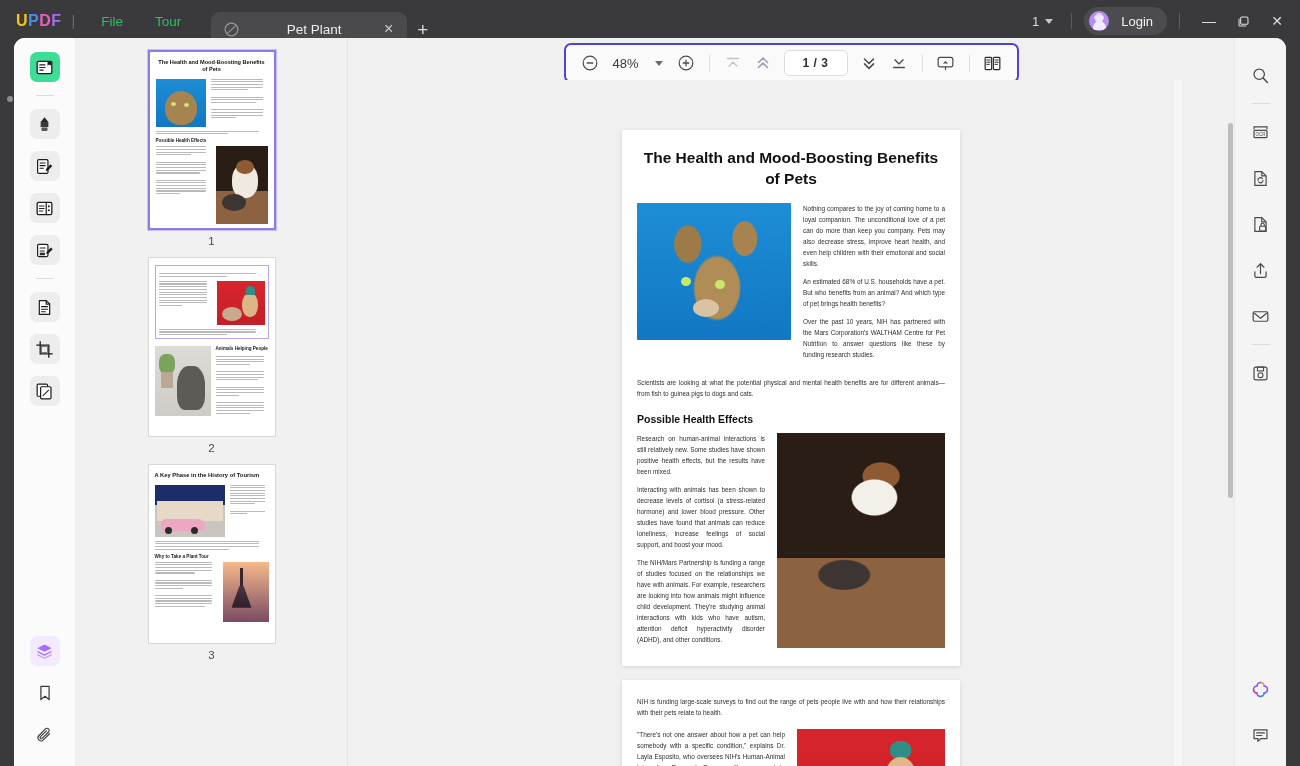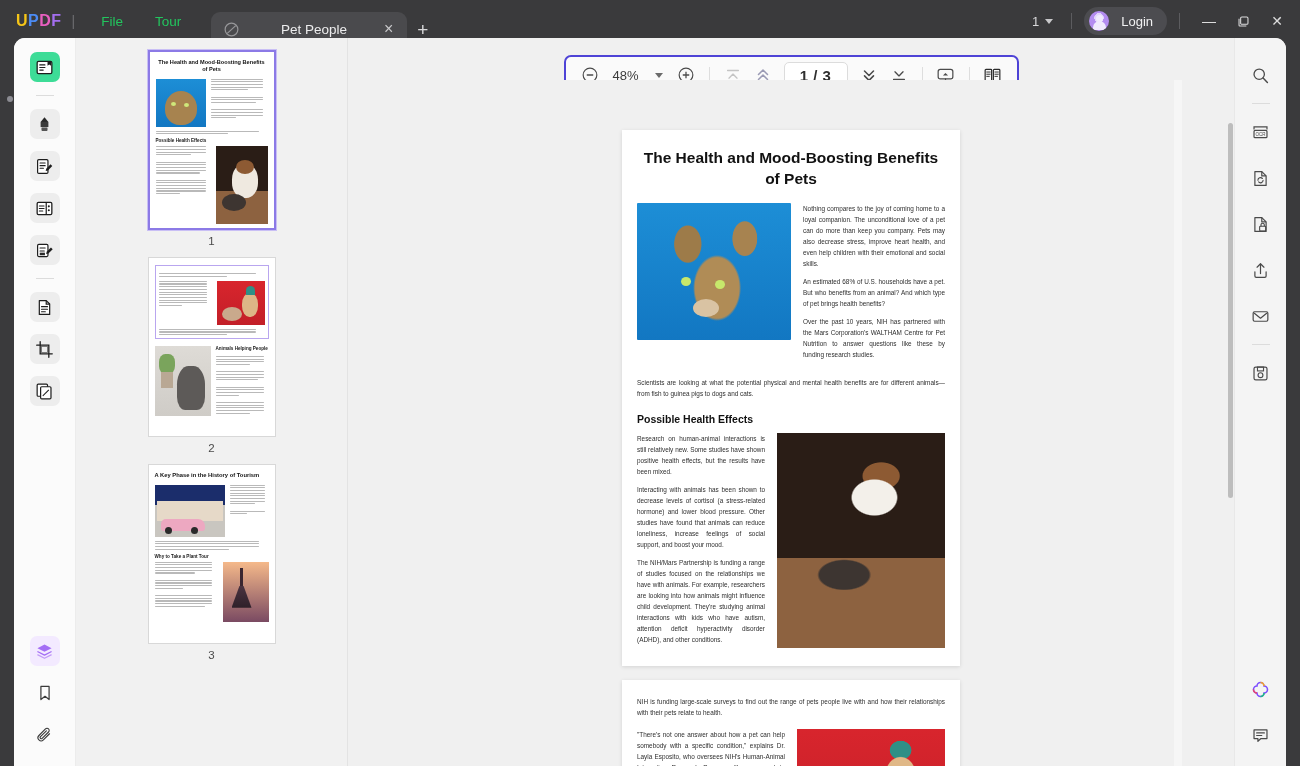--- a/index.html
+++ b/index.html
@@ -99,42 +99,42 @@
   }
   .thumb-page.selected { border:2px solid #8c7ae6; box-shadow:0 0 0 1px #c9bff5; }
   .thumb-num { font-size:11.5px; color:#4a4a4a; margin-top:5px; }
 
   
   .main {
     position:absolute; left:334px; top:0; right:52px; height:728px;
     background:#f0f0f0; overflow:hidden;
   }
   .doc-toolbar {
-    position:absolute; top:16px; left:0; right:0; height:42px;
+    position:absolute; top:4px; left:0; right:0; height:42px;
     display:flex; align-items:center; justify-content:center;
     background:#f0f0f0;
   }
   .tb-box {
     display:flex; align-items:center; gap:2px;
     border:2px solid #4e43d6; border-radius:7px;
     background:#fafafa; height:40px; padding:0 10px;
   }
   .tb-icon {
     width:28px;height:28px;display:flex;align-items:center;justify-content:center;
     border-radius:5px; cursor:pointer; color:#4b4b4b;
   }
   .tb-icon.dim{ color:#c4c4c4; }
   .zoom-val { font-size:13px;color:#3c3c3c; padding:0 6px; min-width:40px; text-align:center;}
   .zoom-caret { width:22px;height:24px;display:flex;align-items:center;justify-content:center;cursor:pointer;}
   .caret-d{width:0;height:0;border-left:4px solid transparent;border-right:4px solid transparent;border-top:5px solid #6b6b6b;}
   .tb-div { width:1px;height:17px;background:#dedede;margin:0 7px; }
   .page-field {
     border:1px solid #dcdcdc; background:#fff; border-radius:5px;
     height:26px; min-width:64px; display:flex;align-items:center;justify-content:center;
-    font-size:15px; color:#2f2f2f; font-weight:600; margin:0 5px; letter-spacing:.5px;
+    font-size:12px; color:#2f2f2f; font-weight:600; margin:0 5px; letter-spacing:.5px;
   }
 
   
   .doc-area {
     position:absolute; top:42px; left:0; right:0; bottom:0;
     overflow:hidden; background:#f0f0f0;
   }
   .page {
     width:338px; background:#fff; margin:0 auto 14px auto;
     box-shadow:0 1px 4px rgba(0,0,0,.12);
@@ -236,21 +236,21 @@
     <div class="menu-item">Tour</div>
 
     <div class="tabs">
       <div class="tab">
         <span class="slash-icon">
           <svg width="17" height="17" viewBox="0 0 20 20">
               <circle cx="10" cy="10" r="7.5" fill="none" stroke="#d6d6d8" stroke-width="1.4"></circle>
               <line x1="5" y1="14.5" x2="15" y2="5.5" stroke="#d6d6d8" stroke-width="1.4"></line>
             </svg>
         </span>
-        <span class="tab-title">Pet People</span>
+        <span class="tab-title">Pet Plant</span>
         <span class="tab-close">×</span>
       </div>
       <div class="tab-add">+</div>
     </div>
 
     <div class="tb-right">
       <div class="win-count">
         <span>1</span>
         <span class="chev"></span>
       </div>

